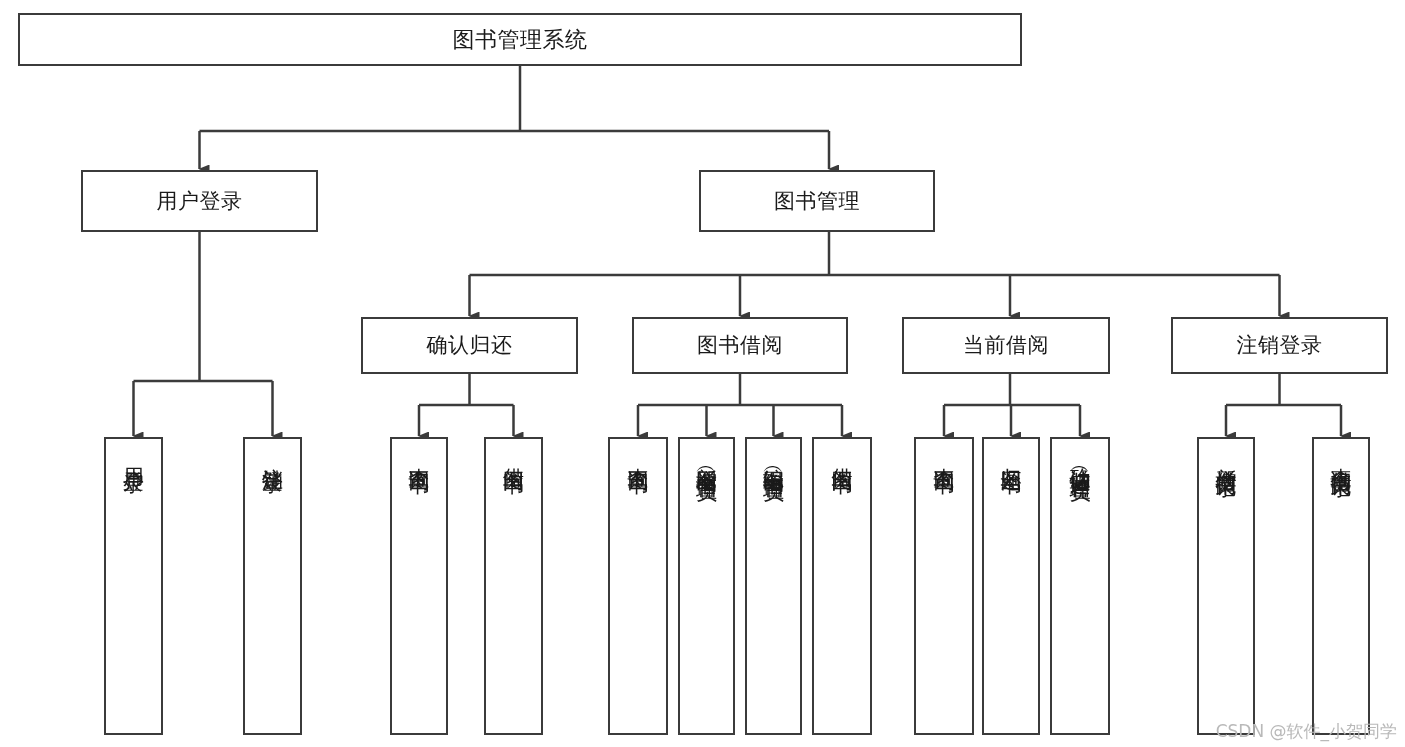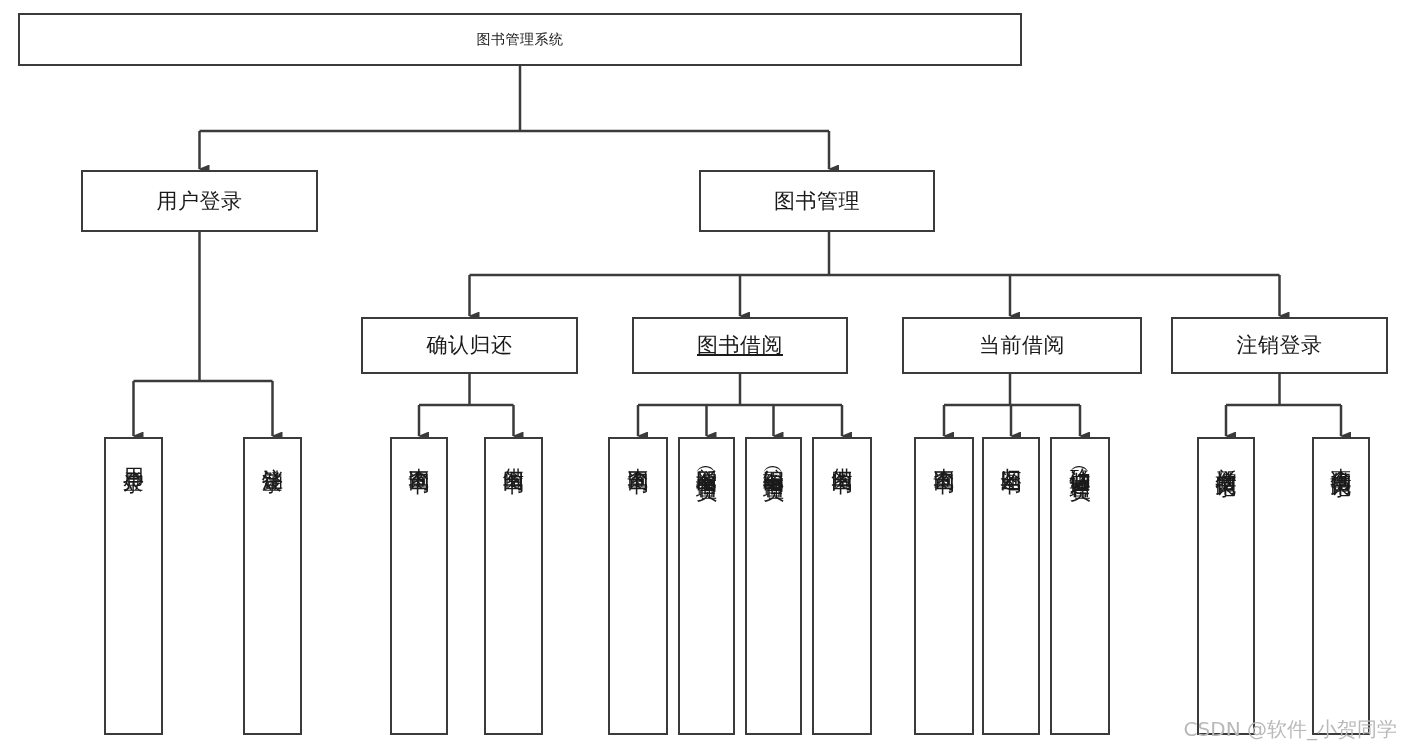--- a/index.html
+++ b/index.html
@@ -42,41 +42,41 @@
     text-align: center;
     line-height: 1.18;
     letter-spacing: 0.5px;
   }
   
   .node.horiz .node-label {
     writing-mode: horizontal-tb;
     font-size: 21px;
   }
   .node.root .node-label {
-    font-size: 14px;
+    font-size: 22px;
   }
   
   .node.vert {
     align-items: flex-start;
     justify-content: center;
     padding-top: 12px;
   }
   .node.vert .node-label {
     writing-mode: vertical-rl;
     text-orientation: upright;
     font-size: 21px;
     line-height: 1.05;
     letter-spacing: 2px;
     white-space: nowrap;
   }
   .watermark {
     position: absolute;
     right: 8px;
     bottom: 4px;
-    font-size: 20px;
+    font-size: 17px;
     color: #b9b9b9;
     z-index: 5;
     white-space: nowrap;
     font-family: "DejaVu Sans", "Liberation Sans", sans-serif;
   }
 </style>
 </head>
 <body>
 
 <div id="canvas">
@@ -131,24 +131,24 @@
   <div class="node horiz" style="left: 81px; top: 170px; width: 237px; height: 62px;">
     <span class="node-label">用户登录</span>
   </div>
   <div class="node horiz" style="left: 699px; top: 170px; width: 236px; height: 62px;">
     <span class="node-label">图书管理</span>
   </div>
 
   <div class="node horiz" style="left: 361px; top: 317px; width: 217px; height: 57px;">
     <span class="node-label">确认归还</span>
   </div>
-  <div class="node horiz" style="left: 632px; top: 317px; width: 216px; height: 57px; text-decoration: underline;">
+  <div class="node horiz" style="left: 632px; top: 317px; width: 216px; height: 57px;">
     <span class="node-label">图书借阅</span>
   </div>
-  <div class="node horiz" style="left: 902px; top: 317px; width: 240px; height: 57px;">
+  <div class="node horiz" style="left: 902px; top: 317px; width: 208px; height: 57px;">
     <span class="node-label">当前借阅</span>
   </div>
   <div class="node horiz" style="left: 1171px; top: 317px; width: 217px; height: 57px;">
     <span class="node-label">注销登录</span>
   </div>
 
   <div class="node vert" style="left: 104px; top: 437px; width: 59px; height: 298px;">
     <span class="node-label">用户登录</span>
   </div>
   <div class="node vert" style="left: 243px; top: 437px; width: 59px; height: 298px;">

